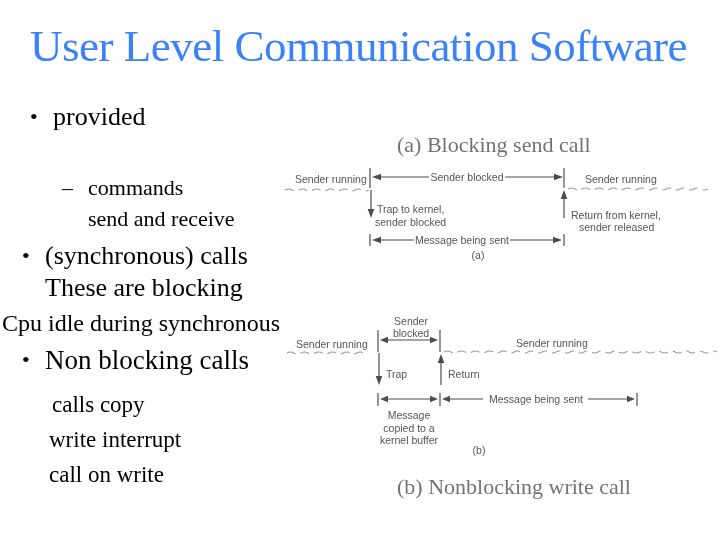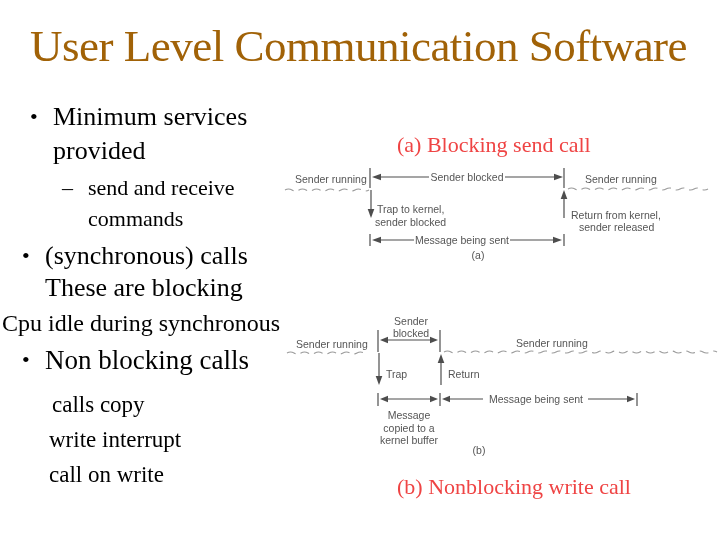--- a/index.html
+++ b/index.html
@@ -2,68 +2,67 @@
 <html><head>
 <meta charset="utf-8">
 <style>
   html,body{margin:0;padding:0;}
   body{
     width:720px;height:540px;overflow:hidden;background:#ffffff;position:relative;
     font-family:"Liberation Serif", serif;color:#000;
   }
   .abs{position:absolute;}
   #slide-title{
-    left:30px;top:20px;font-size:45px;letter-spacing:-0.5px;white-space:nowrap;color:#a16207;
+    left:30px;top:20px;font-size:45px;letter-spacing:-0.5px;white-space:nowrap;color:#3b82f6;
   }
   .bullet{display:flex;align-items:flex-start;}
   .bullet .marker{flex:0 0 auto;}
   .bullet .lines div{white-space:nowrap;}
   
   #b1{left:30px;top:100px;font-size:26px;line-height:34px;}
   #b1 .marker{width:23px;font-size:22px;}
   
   #b2{left:62px;top:172px;font-size:22px;line-height:31px;}
   #b2 .marker{width:26px;}
   #b3{left:22px;top:240px;font-size:26px;line-height:32px;}
   #b3 .marker{width:23px;font-size:22px;}
   #b4{left:2px;top:310px;font-size:24px;white-space:nowrap;}
   #b5{left:22px;top:344px;font-size:27px;line-height:32px;}
   #b5 .marker{width:23px;font-size:22px;}
   #b6{left:52px;top:392px;font-size:23px;white-space:nowrap;}
   #b7{left:49px;top:427px;font-size:23px;white-space:nowrap;}
   #b8{left:49px;top:462px;font-size:23px;white-space:nowrap;}
-  .fig-caption{font-size:22px;white-space:nowrap;color:#ef4444;}
+  .fig-caption{font-size:22px;white-space:nowrap;color:#737373;}
   #caption-a{left:397px;top:132px;}
   #caption-b{left:397px;top:474px;}
   svg text{
     font-family:"Liberation Sans", sans-serif;
     font-size:10.5px;fill:#555555;
   }
   svg .ln{stroke:#4d4d4d;stroke-width:1.2;fill:none;}
   svg .hd{fill:#4d4d4d;stroke:none;}
   svg .wavy{stroke:#9a9a9a;stroke-width:1.1;fill:none;stroke-dasharray:9 5;}
 </style>
 </head>
 <body>
 
 <div class="abs" id="slide-title">User Level Communication Software</div>
 
 <div class="abs bullet" id="b1">
   <div class="marker">•</div>
   <div class="lines">
-    <div>Minimum services</div>
     <div>provided</div>
   </div>
 </div>
 
 <div class="abs bullet" id="b2">
   <div class="marker">–</div>
   <div class="lines">
+    <div>commands</div>
     <div>send and receive</div>
-    <div>commands</div>
   </div>
 </div>
 
 <div class="abs bullet" id="b3">
   <div class="marker">•</div>
   <div class="lines">
     <div>(synchronous) calls</div>
     <div>These are blocking</div>
   </div>
 </div>

